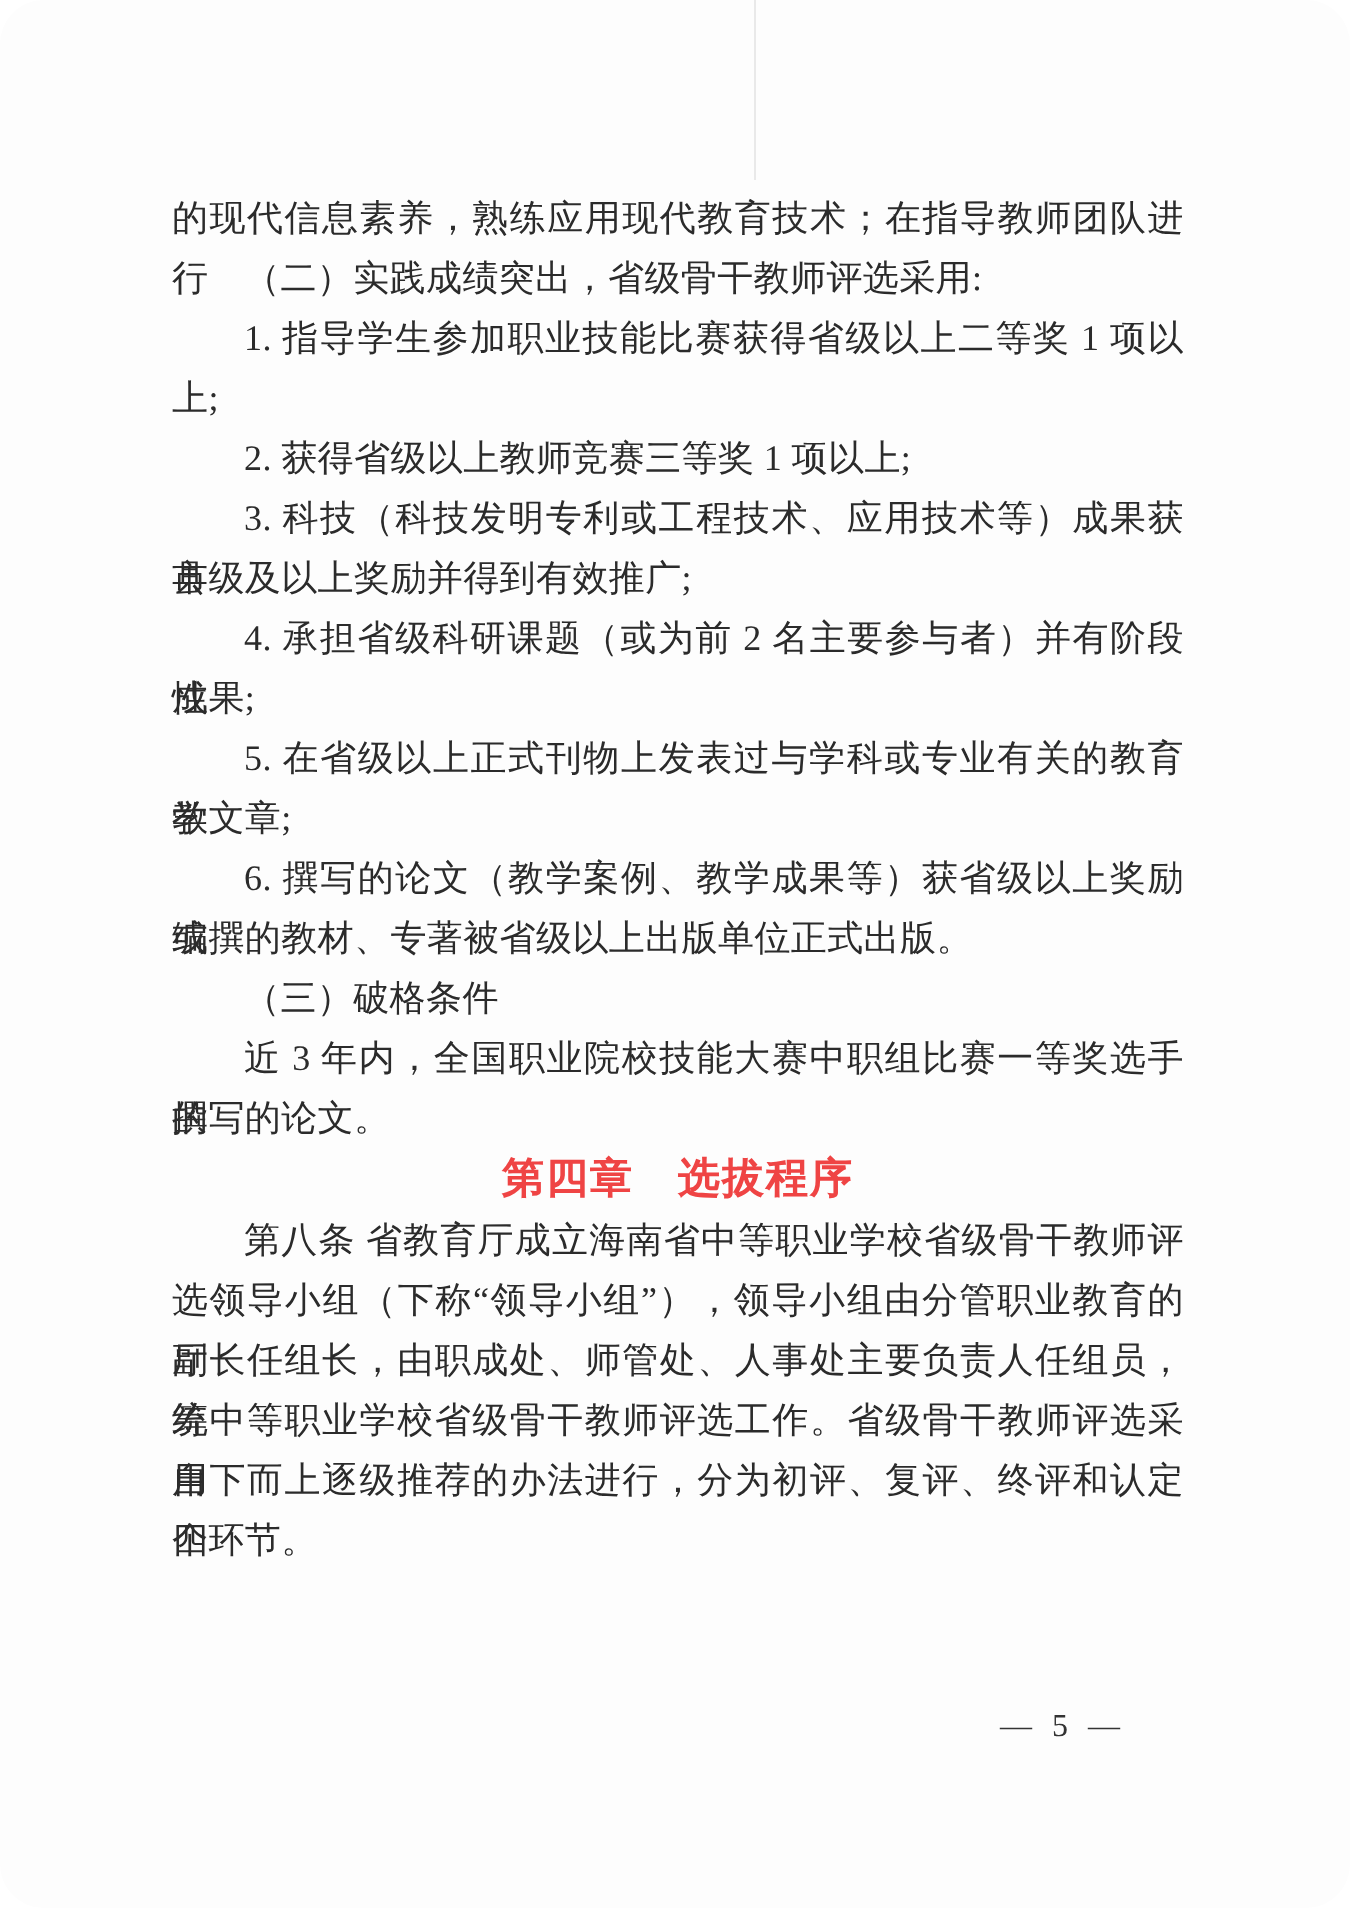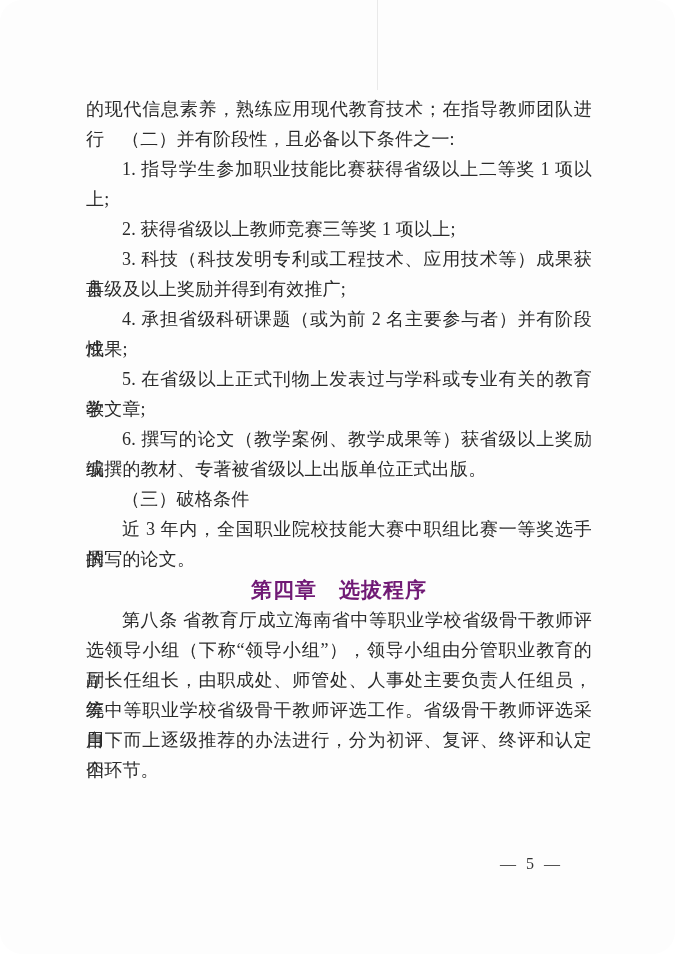--- a/index.html
+++ b/index.html
@@ -39,40 +39,40 @@
   .line.fill { text-align-last: justify; }
   .heading {
     font-family: "Liberation Sans", "DejaVu Sans", sans-serif;
     font-weight: 700;
     font-size: 21px;
     line-height: 31px;
     height: 31px;
     margin: 0;
     text-align: center;
     text-align-last: center;
-    color: #701a75;
+    color: #ef4444;
     letter-spacing: 1px;
   }
   .page-number {
     position: absolute;
     left: 500px;
     top: 855px;
     font-size: 16px;
     letter-spacing: 3px;
     color: #333333;
   }
 </style>
 </head>
 <body>
 
 <div class="page">
   <div class="scan-line"></div>
   <main class="doc">
       <div class="line fill">的现代信息素养，熟练应用现代教育技术；在指导教师团队进行</div>
-      <div class="line indent">（二）并有阶段性，且必备以下条件之一:</div>
+      <div class="line indent">（二）实践成绩突出，省级骨干教师评选采用:</div>
       <div class="line indent fill">1. 指导学生参加职业技能比赛获得省级以上二等奖 1 项以</div>
       <div class="line">上;</div>
       <div class="line indent">2. 获得省级以上教师竞赛三等奖 1 项以上;</div>
       <div class="line indent fill">3. 科技（科技发明专利或工程技术、应用技术等）成果获市</div>
       <div class="line">县级及以上奖励并得到有效推广;</div>
       <div class="line indent fill">4. 承担省级科研课题（或为前 2 名主要参与者）并有阶段性</div>
       <div class="line">成果;</div>
       <div class="line indent fill">5. 在省级以上正式刊物上发表过与学科或专业有关的教育教</div>
       <div class="line">学文章;</div>
       <div class="line indent fill">6. 撰写的论文（教学案例、教学成果等）获省级以上奖励或</div>

